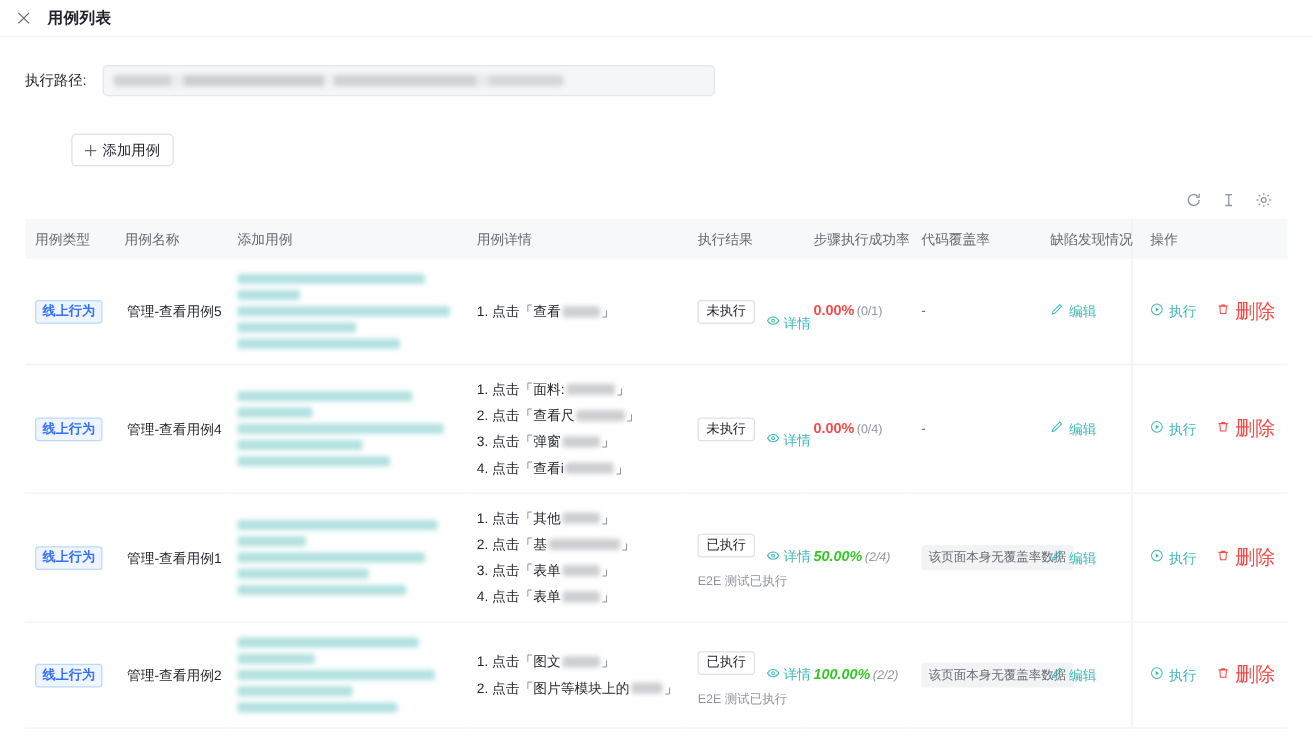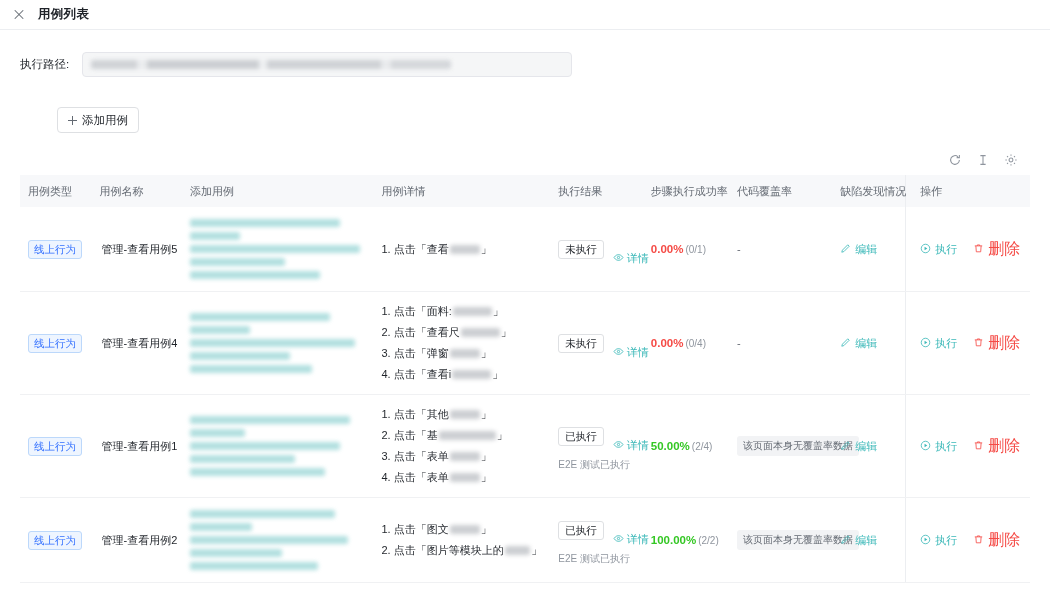--- a/index.html
+++ b/index.html
@@ -118,21 +118,21 @@
   .c-res   { width: 88px; }
   .c-rate  { width: 82px; }
   .c-cov   { width: 98px; }
   .c-def   { width: 70px; }
   .c-op    { width: 118px; }
 
   
   .tag-online {
     display: inline-block;
     border: 1px solid #bcd8fb; background: #eef5ff; color: #3370ff;
-    border-radius: 3px; padding: 2px 5px; font-size: 10.5px; line-height: 13px;
+    border-radius: 3px; padding: 2px 5px; font-size: 10.5px; line-height: 13px; font-weight: bold;
   }
   .name-cell { display: flex; align-items: center; gap: 2px; white-space: nowrap; }
   .blur-chip {
     display: inline-block; height: 10px; width: 24px; border-radius: 2px;
     background: #c3c6ca; filter: blur(2px); opacity: .85; vertical-align: middle;
   }
   .name-txt { font-size: 11px; color: #1f2329; }
 
   .url-lines { display: flex; flex-direction: column; gap: 5px; }
   .url-line {
@@ -157,21 +157,21 @@
   }
   .detail-link {
     display: inline-flex; align-items: center; gap: 3px;
     color: #3bb8b8; font-size: 11px; cursor: pointer; white-space: nowrap; margin-top: 18px;
   }
   .res-sub { font-size: 10px; color: #8f959e; white-space: nowrap; }
 
   .rate { font-size: 11.5px; font-weight: bold; white-space: nowrap; }
   .rate .frac { font-weight: normal; font-size: 10px; color: #8f959e; margin-left: 2px; }
   .rate-red   { color: #f54a45; }
-  .rate-green { color: #34c724; }
+  .rate-green { color: #34c724; font-style: italic; }
   .cov-dash { color: #646a73; font-size: 11px; }
   .cov-badge {
     display: inline-block; background: #f2f3f5; color: #646a73;
     border-radius: 3px; padding: 3px 6px; font-size: 10px; white-space: nowrap;
   }
 
   .link-teal {
     display: inline-flex; align-items: center; gap: 4px;
     color: #3bb8b8; font-size: 11px; cursor: pointer; white-space: nowrap;
   }

